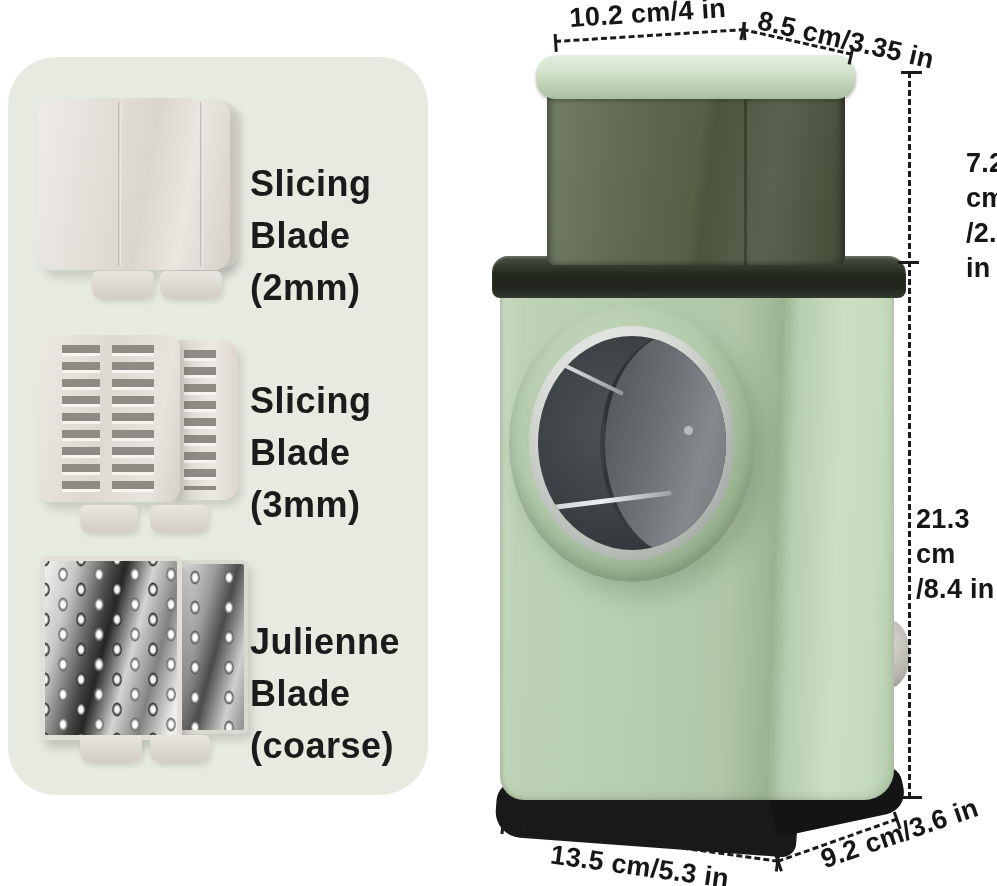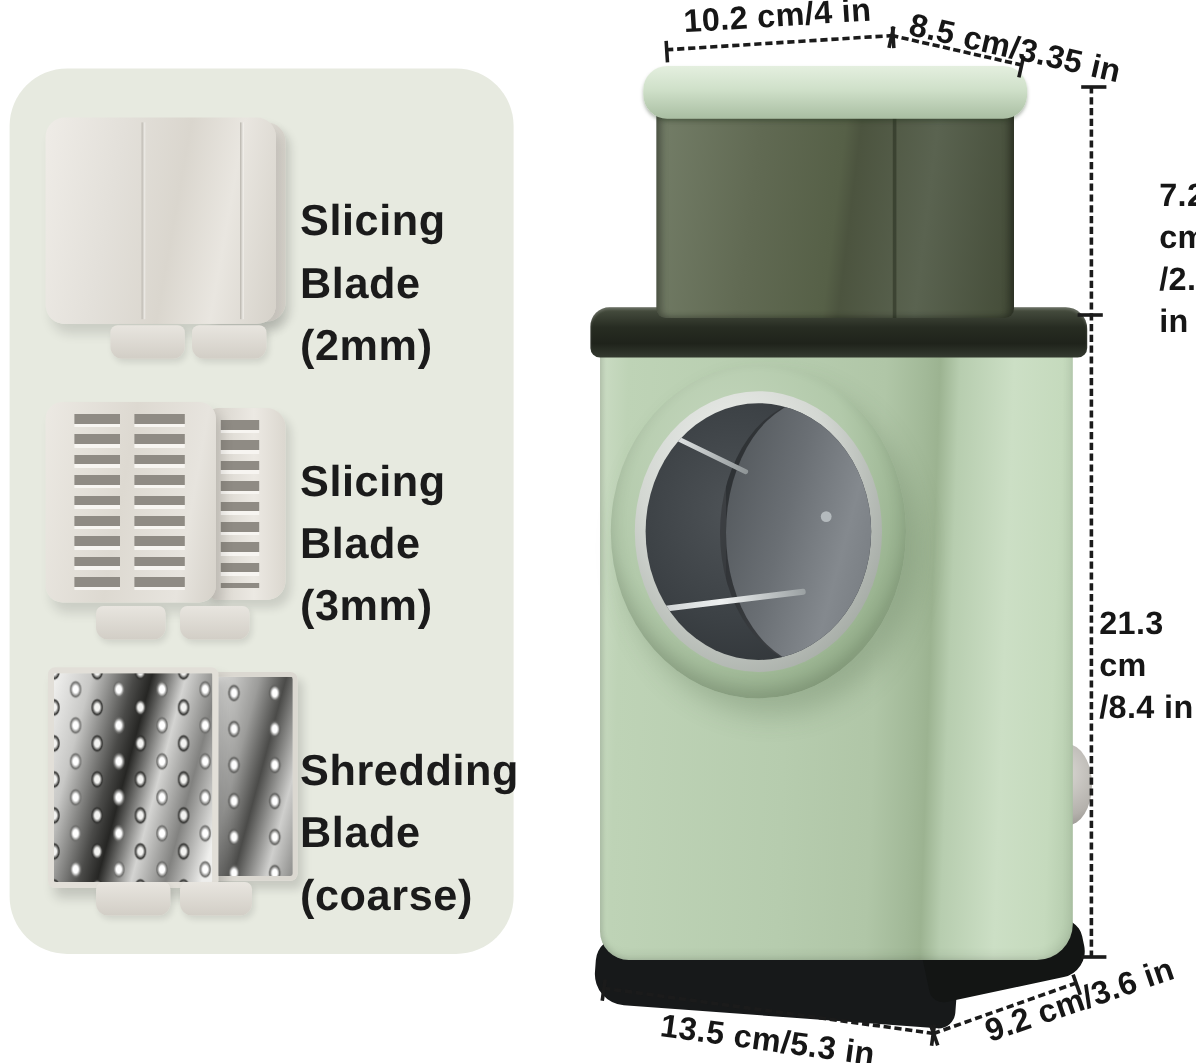--- a/index.html
+++ b/index.html
@@ -209,21 +209,21 @@
     <div class="blade-label l-julienne">Slicing
 Blade
 (3mm)</div>
 
     <div>
       <div class="shred-back"></div>
       <div class="shred-front"></div>
       <div class="tab" style="left:72px;top:678px;width:62px;"></div>
       <div class="tab" style="left:142px;top:678px;width:60px;"></div>
     </div>
-    <div class="blade-label l-shredding">Shredding
+    <div class="blade-label l-shredding">Julienne
 Blade
 (coarse)</div>
   </section>
 
   <section>
     <div class="base-front"></div>
     <div class="base-side"></div>
     <div class="knob"></div>
     <div class="body"></div>
     <div class="band"></div>

